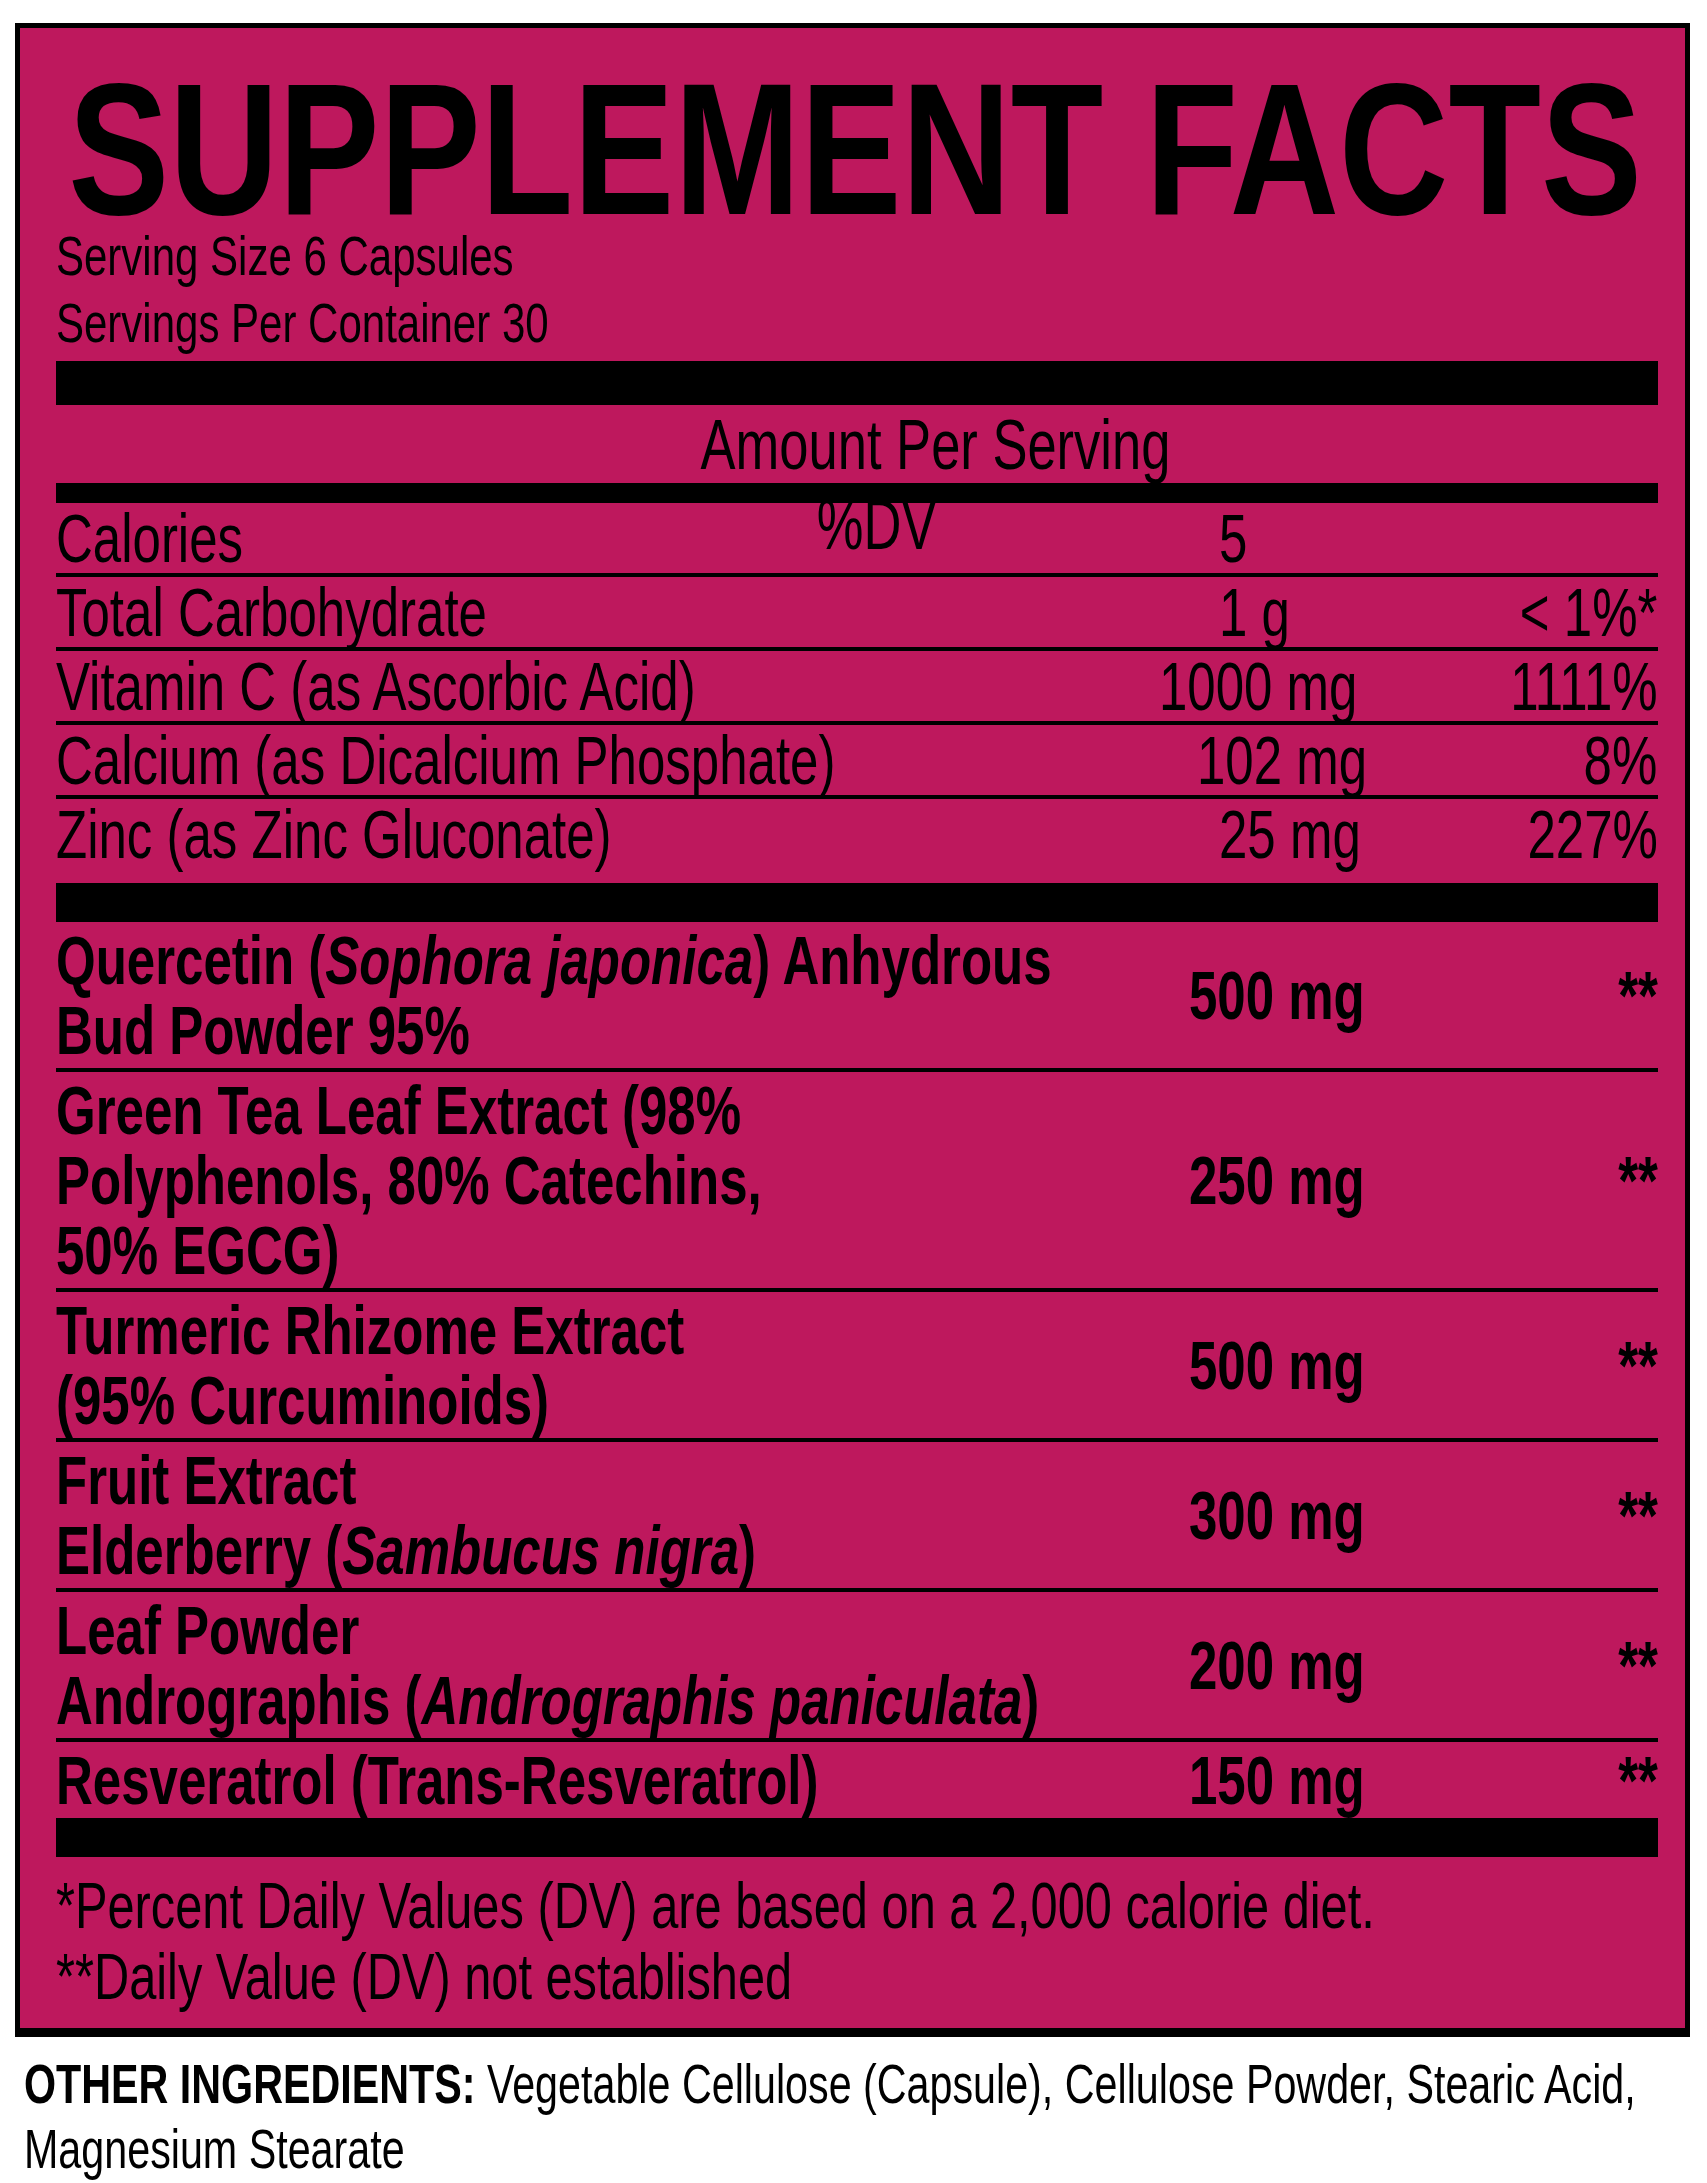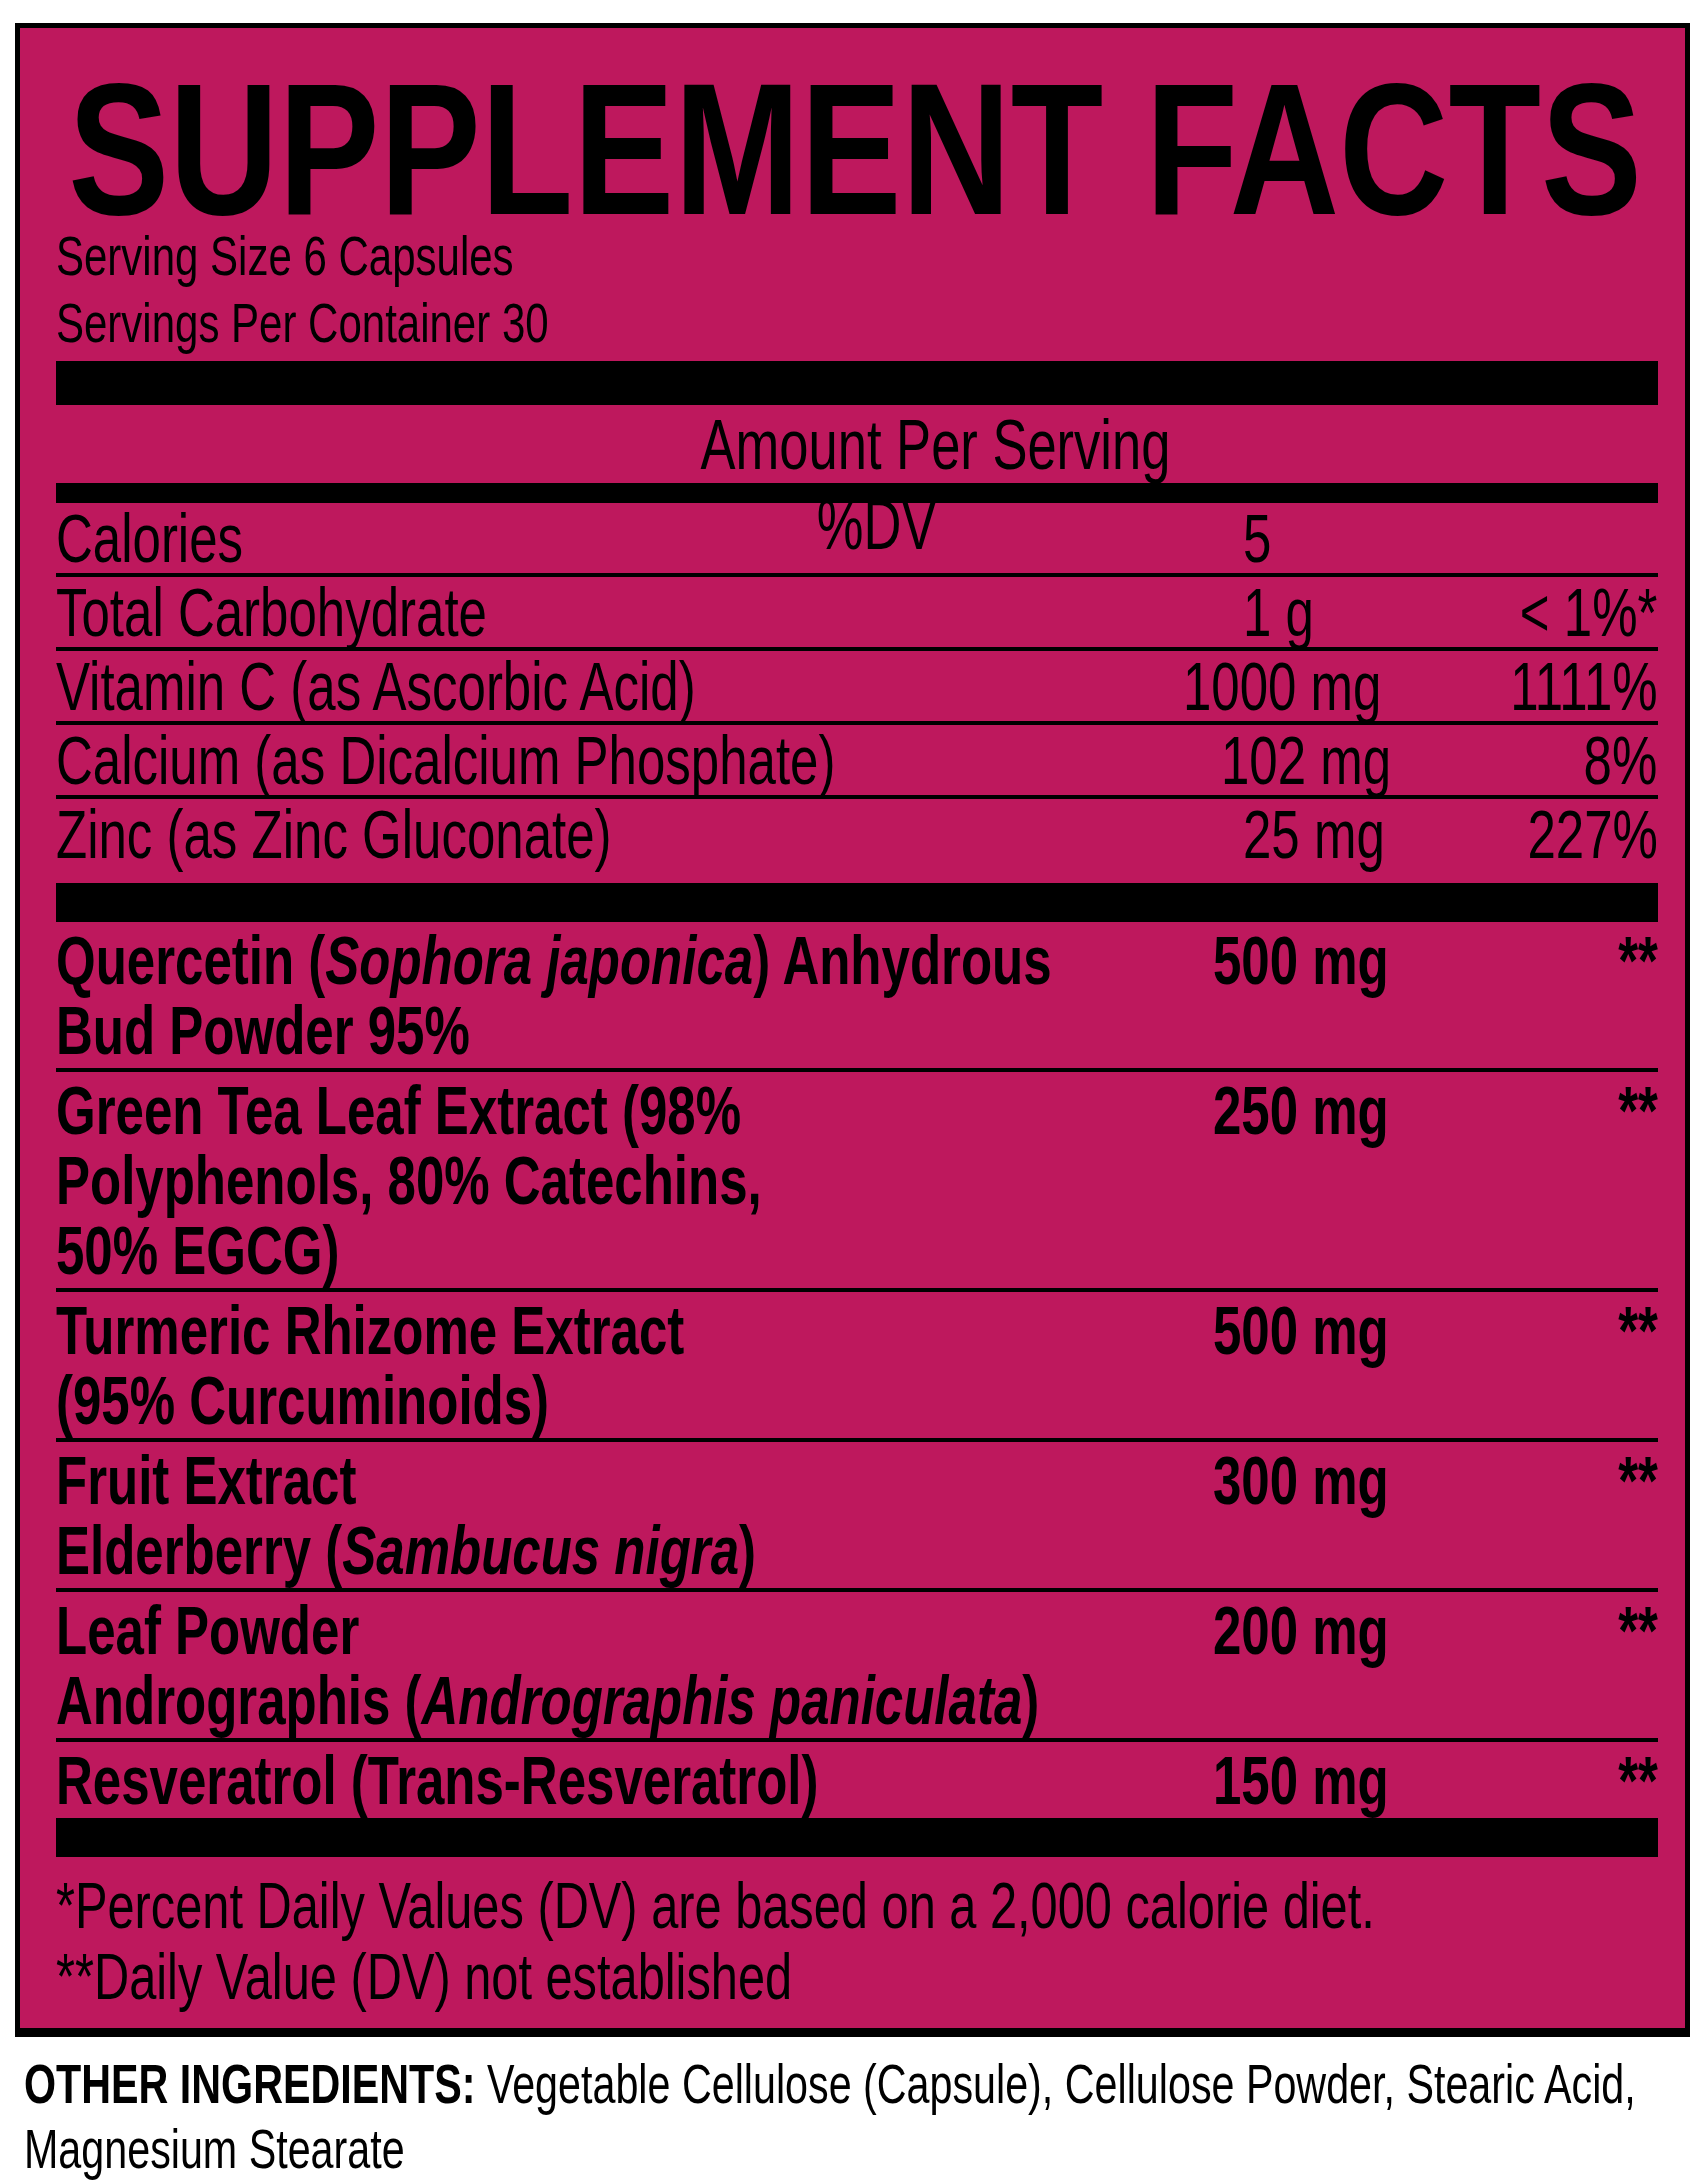--- a/index.html
+++ b/index.html
@@ -30,21 +30,21 @@
   .serving-block { margin-top: 1px; font-size: 56px; }
   .serving-block .s-line { line-height: 67px; white-space: nowrap; }
 
   .bar { background: #000; width: 100%; }
   .bar-1 { margin-top: 5px; height: 44px; }
   .bar-2 { height: 20px; }
   .bar-3 { margin-top: 14px; height: 39px; }
   .bar-4 { height: 39px; }
 
   
-  .flexrow { display: flex; align-items: flex-start; }
+  .flexrow { display: flex; align-items: center; gap: 24px; }
   .col-name { flex: 1 1 auto; min-width: 0; }
   .col-amt  { flex: 0 0 205px; }
   .col-dv   { flex: 0 0 210px; text-align: right; }
 
   .header-row { height: 78px; display: flex; align-items: center; font-size: 70px; flex-direction: column; }
   .header-row .spacer { flex: 1 1 auto; }
   .header-row .h-amt { text-align: right; }
   .header-row .h-dv  { flex: 0 0 210px; text-align: right; }
 
   

